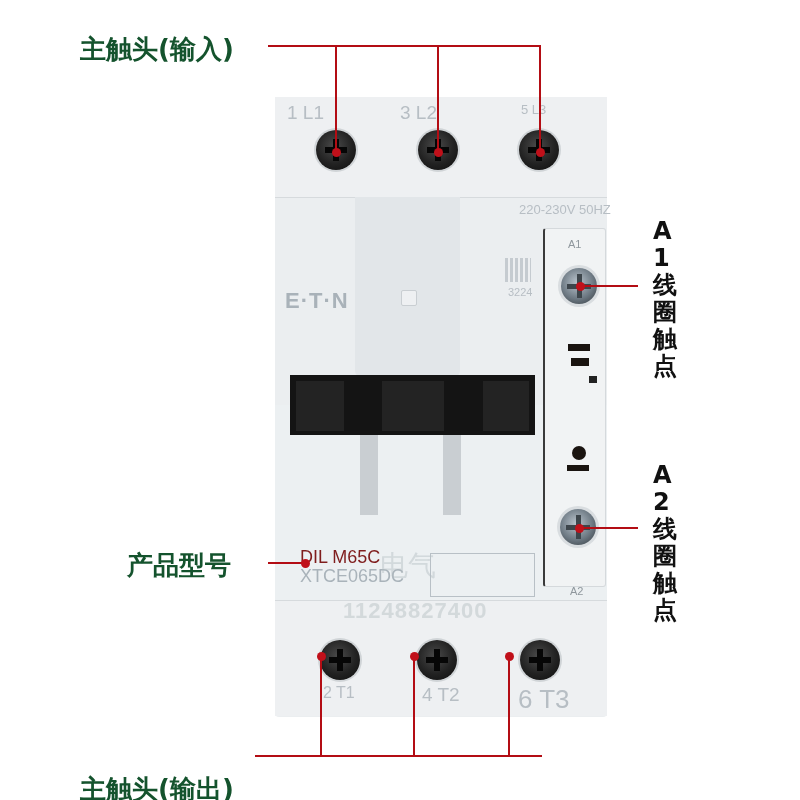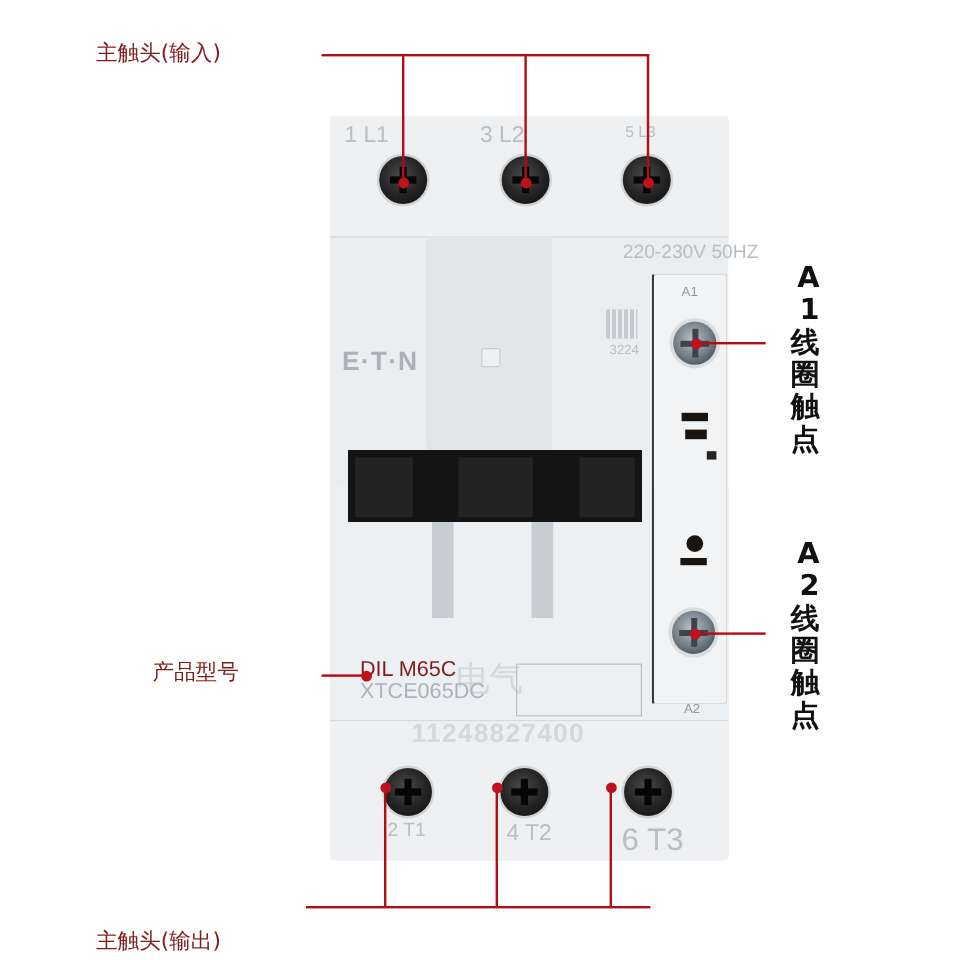--- a/index.html
+++ b/index.html
@@ -1,19 +1,19 @@
 <!DOCTYPE html>
 <html><head>
 <meta charset="utf-8">
 <style>
   html,body{margin:0;padding:0;background:#ffffff;}
   body{width:800px;height:800px;position:relative;overflow:hidden;font-family:"DejaVu Sans","Liberation Sans",sans-serif;}
   .abs{position:absolute;}
-  .callout{font-weight:normal;color:#7f1d1d;font-size:18px;letter-spacing:0;white-space:nowrap;}
-  .vlabel{font-weight:bold;color:#111;font-size:24px;width:30px;text-align:right;line-height:27px;word-break:break-all;}
+  .callout{font-weight:bold;color:#14532d;font-size:26px;letter-spacing:0;white-space:nowrap;}
+  .vlabel{font-weight:bold;color:#111;font-size:24px;width:30px;text-align:left;line-height:27px;word-break:break-all;}
   .line{position:absolute;background:#b30d14;}
   .dot{position:absolute;width:9px;height:9px;border-radius:50%;background:#c0101a;margin:-4.5px 0 0 -4.5px;}
   .body{position:absolute;background:#ebeef0;}
   .mark{position:absolute;color:#b7bec4;font-family:"Liberation Sans",sans-serif;}
   .screw{position:absolute;width:40px;height:40px;border-radius:50%;background:radial-gradient(circle at 45% 40%,#4a4a4a 0%,#222 55%,#0c0c0c 100%);box-shadow:0 0 0 2px #d0d4d7;margin:-20px 0 0 -20px;}
   .screw::before,.screw::after{content:"";position:absolute;background:#060606;left:50%;top:50%;}
   .screw::before{width:22px;height:6px;margin:-3px 0 0 -11px;}
   .screw::after{width:6px;height:22px;margin:-11px 0 0 -3px;}
   .sscrew{position:absolute;width:36px;height:36px;border-radius:50%;background:radial-gradient(circle at 45% 40%,#b9c3cc 0%,#6e7a84 55%,#2e3439 100%);box-shadow:0 0 0 3px #d9dde0;margin:-18px 0 0 -18px;}
   .sscrew::before,.sscrew::after{content:"";position:absolute;background:#3d454b;left:50%;top:50%;}
@@ -36,21 +36,21 @@
 
 <div class="abs" style="left:290px;top:375px;width:245px;height:60px;background:#141414;"></div>
 <div class="abs" style="left:296px;top:381px;width:48px;height:50px;background:#232323;"></div>
 <div class="abs" style="left:382px;top:381px;width:62px;height:50px;background:#232323;"></div>
 <div class="abs" style="left:483px;top:381px;width:46px;height:50px;background:#232323;"></div>
 
 <div class="abs" style="left:360px;top:435px;width:18px;height:80px;background:#c9ced2;"></div>
 <div class="abs" style="left:443px;top:435px;width:18px;height:80px;background:#c9ced2;"></div>
 
 <div class="mark" style="left:285px;top:288px;font-size:22px;font-weight:bold;color:#a9b2b9;letter-spacing:1px;">E·T·N</div>
-<div class="mark" style="left:519px;top:202px;font-size:16px;">220-230V 50HZ</div>
+<div class="mark" style="left:519px;top:202px;font-size:13px;">220-230V 50HZ</div>
 <div class="abs" style="left:505px;top:258px;width:26px;height:24px;background:repeating-linear-gradient(90deg,#bcc3c9 0 3px,#eef0f2 3px 5px),#bcc3c9;opacity:0.8;"></div>
 <div class="mark" style="left:508px;top:286px;font-size:11px;">3224</div>
 
 <div class="mark" style="left:287px;top:102px;font-size:19px;"><span>1</span> <span>L1</span></div>
 <div class="mark" style="left:400px;top:102px;font-size:19px;"><span>3</span> <span>L2</span></div>
 <div class="mark" style="left:521px;top:102px;font-size:13px;"><span>5</span> <span>L3</span></div>
 
 <div class="screw" style="left:336px;top:150px;"></div>
 <div class="screw" style="left:438px;top:150px;"></div>
 <div class="screw" style="left:539px;top:150px;"></div>
@@ -101,13 +101,13 @@
 
 <div class="line" style="left:580px;top:285px;width:58px;height:2px;"></div>
 <div class="dot" style="left:580px;top:286px;"></div>
 <div class="line" style="left:579px;top:527px;width:59px;height:2px;"></div>
 <div class="dot" style="left:579px;top:528px;"></div>
 
 <div class="abs callout" style="left:80px;top:32px;">主触头(输入)</div>
 <div class="abs callout" style="left:80px;top:772px;">主触头(输出)</div>
 <div class="abs callout" style="left:127px;top:548px;">产品型号</div>
 <div class="abs vlabel" style="left:653px;top:218px;">A1线圈触点</div>
-<div class="abs vlabel" style="left:653px;top:448px;">A2线圈触点</div>
+<div class="abs vlabel" style="left:653px;top:462px;">A2线圈触点</div>
 
 </body></html>

